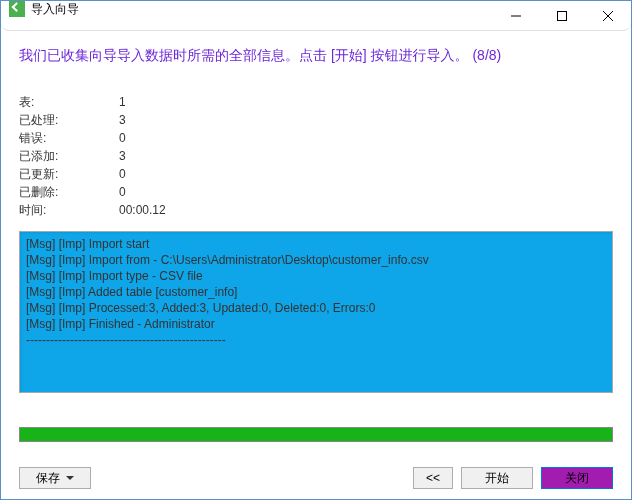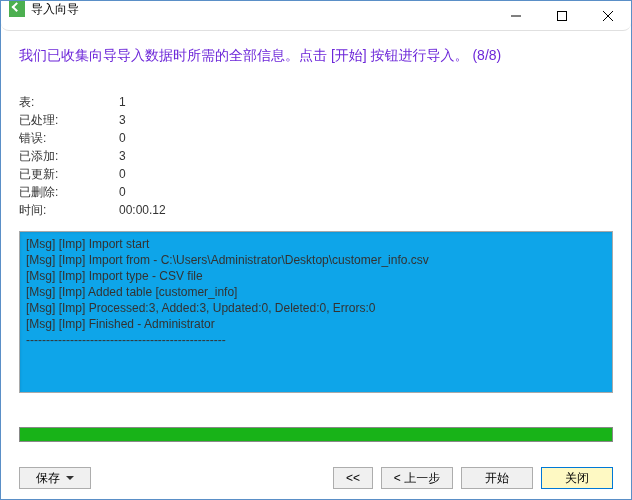--- a/index.html
+++ b/index.html
@@ -100,21 +100,21 @@
       min-width: 72px;
       padding: 0 10px;
       background: #f0f0f0;
       border: 1px solid #adadad;
       cursor: pointer;
       font-size: 12px;
       display: flex;
       align-items: center;
       justify-content: center;
     }
-    .btn.primary { border-color: #0078d7; background: #fef9c3; }
+    .btn.primary { border-color: #0078d7; background: #a21caf; }
     .btn .caret {
       margin-left: 6px;
       width: 0; height: 0;
       border-left: 4px solid transparent;
       border-right: 4px solid transparent;
       border-top: 4px solid #333;
     }
     .spacer { flex: 1; }
   </style>
 </head>
@@ -196,23 +196,20 @@
   <div class="button-row">
     <div class="btn">
       <span>保存</span>
       <span class="caret"></span>
     </div>
     <div class="spacer"></div>
     <div class="btn" style="min-width:40px">
       <span>&lt;&lt;</span>
     </div>
     <div class="btn">
-      <span>&lt; 上一步</span>
-    </div>
-    <div class="btn">
       <span>开始</span>
     </div>
     <div class="btn primary">
       <span>关闭</span>
     </div>
   </div>
 
 </div>
 
 </body></html>

